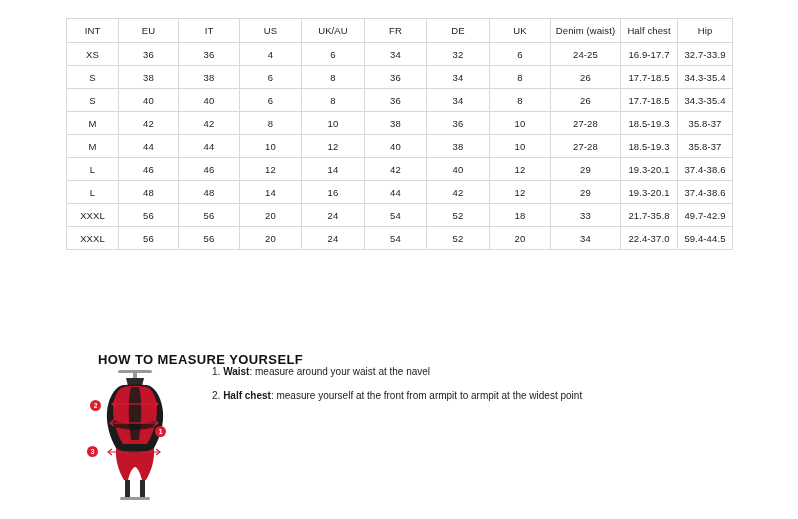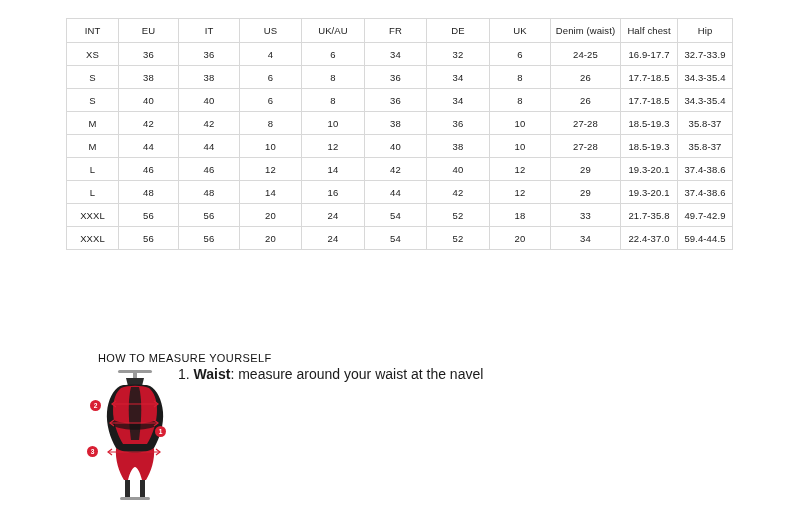--- a/index.html
+++ b/index.html
@@ -57,44 +57,45 @@
   col.c7 { width: 61px; }
   col.c8 { width: 70px; }
   col.c9 { width: 57px; }
   col.c10 { width: 55px; }
 
   
   .measure-title {
     position: absolute;
     left: 66px;
     top: 352px;
-    font-size: 11px;
-    font-weight: normal;
+    font-size: 13px;
+    font-weight: bold;
     letter-spacing: 0.4px;
     color: #111111;
     padding-left: 32px;
   }
   .figure {
     position: absolute;
     left: 80px;
     top: 368px;
     width: 110px;
     height: 135px;
   }
   .notes {
     position: absolute;
     left: 178px;
     top: 366px;
     width: 420px;
   }
   .note {
-    font-size: 14px;
+    font-size: 10px;
     color: #1a1a1a;
     margin-bottom: 12px;
     line-height: 1.2;
+    margin-left: 34px;
   }
   .note b { font-weight: bold; }
 
   .badge {
     position: absolute;
     width: 11px;
     height: 11px;
     border-radius: 50%;
     background: #d81f33;
     color: #ffffff;
@@ -312,15 +313,16 @@
       </g>
     </svg>
   </div>
 
   <div class="badge b1">1</div>
   <div class="badge b2">2</div>
   <div class="badge b3">3</div>
 
   <div class="notes" id="notes-list">
       <div class="note"><span>1.</span> <b>Waist</b><span>: measure around your waist at the navel</span></div>
+      <div class="note"><span>2.</span> <b>Half chest</b><span>: measure yourself at the front from armpit to armpit at the widest point</span></div>
     </div>
 
 </div>
 
 </body></html>

